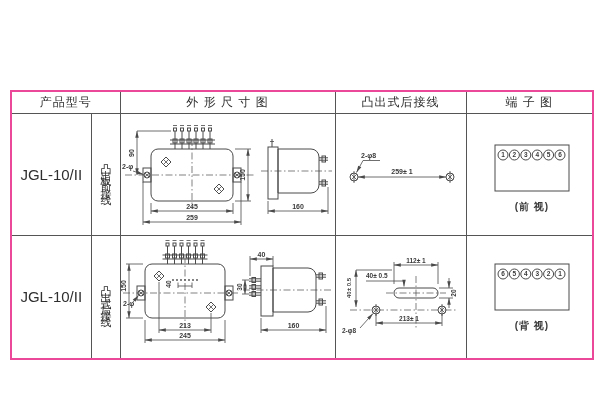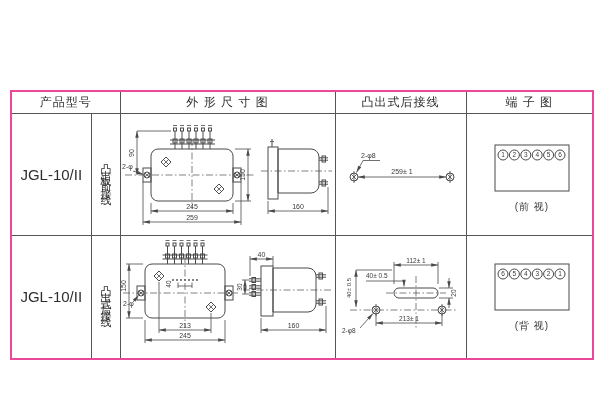--- a/index.html
+++ b/index.html
@@ -8,21 +8,21 @@
   table.spec{position:absolute;left:10px;top:66px;border-collapse:collapse;table-layout:fixed;
              width:582px;}
   table.spec th, table.spec td{border:1px solid #555;padding:0;overflow:hidden;}
   table.spec{border:2px solid #ec4899;margin-top:24px;}
   th.hdr{height:21px;font-size:12px;font-weight:normal;color:#2e2e2e;text-align:center;
          letter-spacing:1px;}
   td.model{font-size:15px;text-align:center;vertical-align:middle;color:#2e2e2e;}
   td.wiring{text-align:center;vertical-align:middle;}
   .vtext{writing-mode:vertical-rl;text-orientation:upright;letter-spacing:6px;
          font-size:11px;color:#2e2e2e;display:inline-block;line-height:1;}
-  td.draw{vertical-align:middle;text-align:center;}
+  td.draw{vertical-align:middle;text-align:center;font-weight:bold;}
   svg{display:block;margin:0 auto;}
   svg text{font-family:"Liberation Sans","DejaVu Sans",sans-serif;fill:#3a3a3a;stroke:none;}
   .obj{stroke:#4a4a4a;stroke-width:1;fill:none;}
   .thin{stroke:#4a4a4a;stroke-width:0.8;fill:none;}
   .cl{stroke:#4a4a4a;stroke-width:0.7;fill:none;stroke-dasharray:7 2.5 1.5 2.5;}
   .fil{fill:#4a4a4a;stroke:none;}
 </style>
 </head>
 <body>
 

